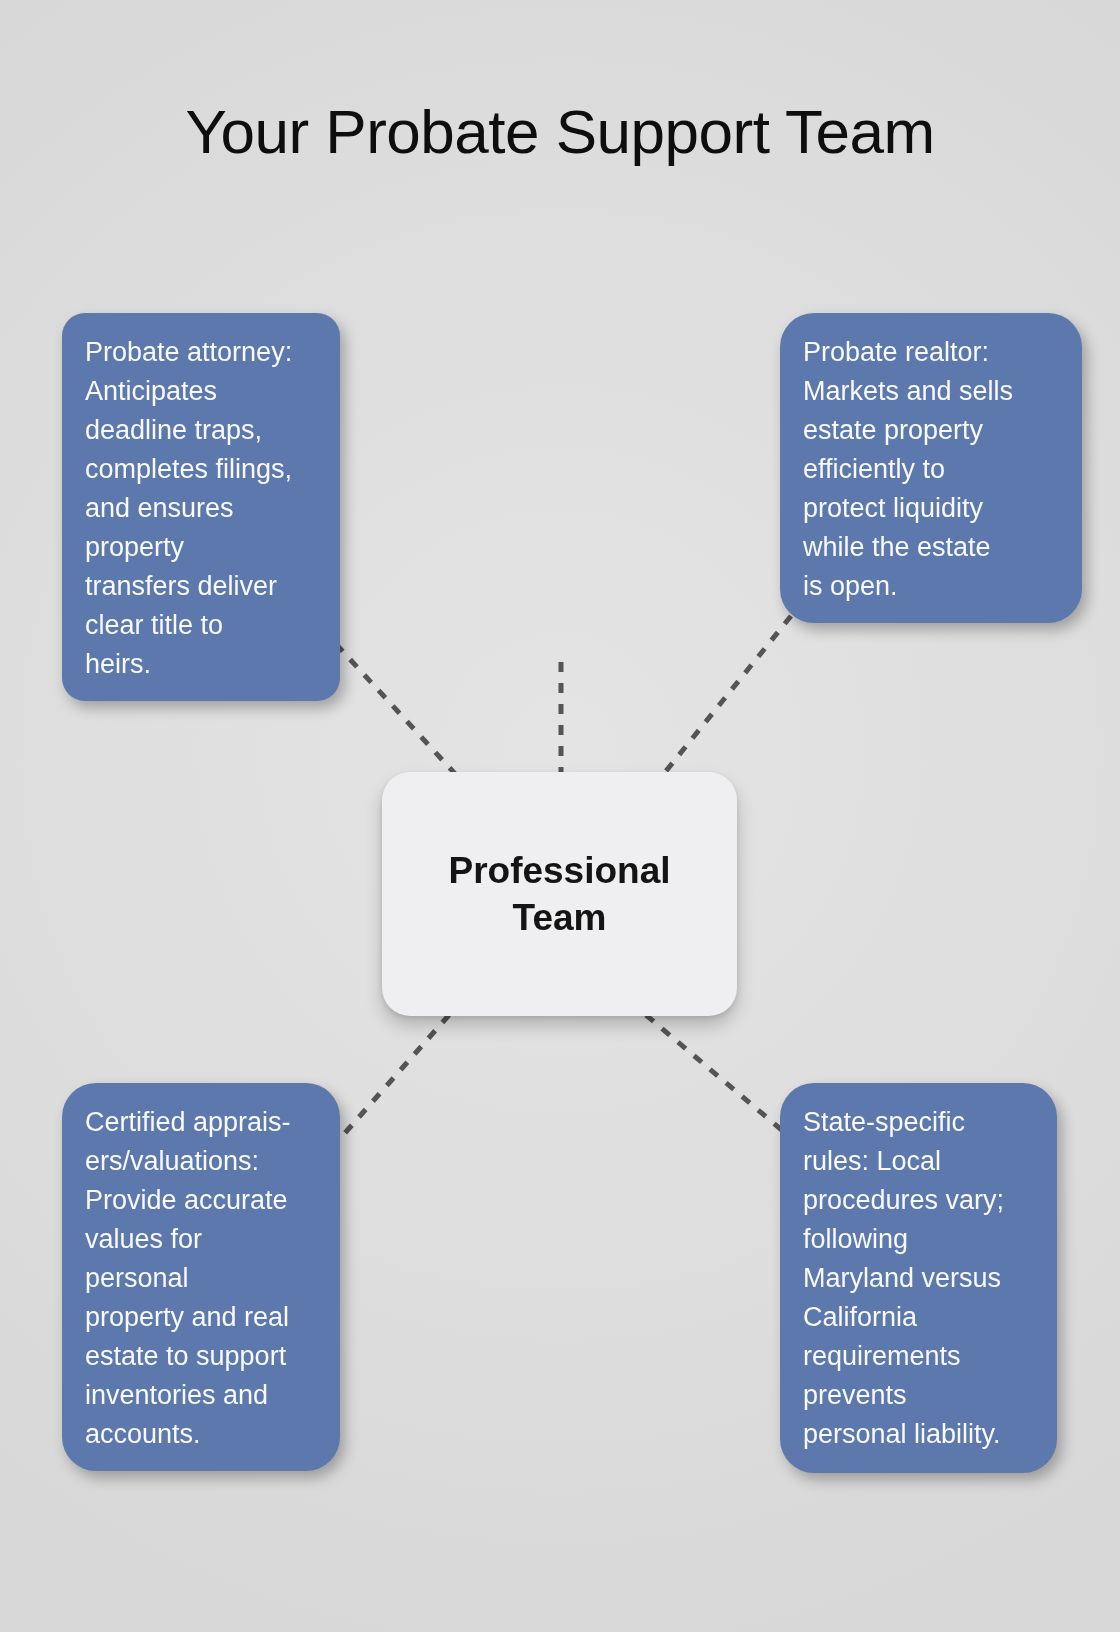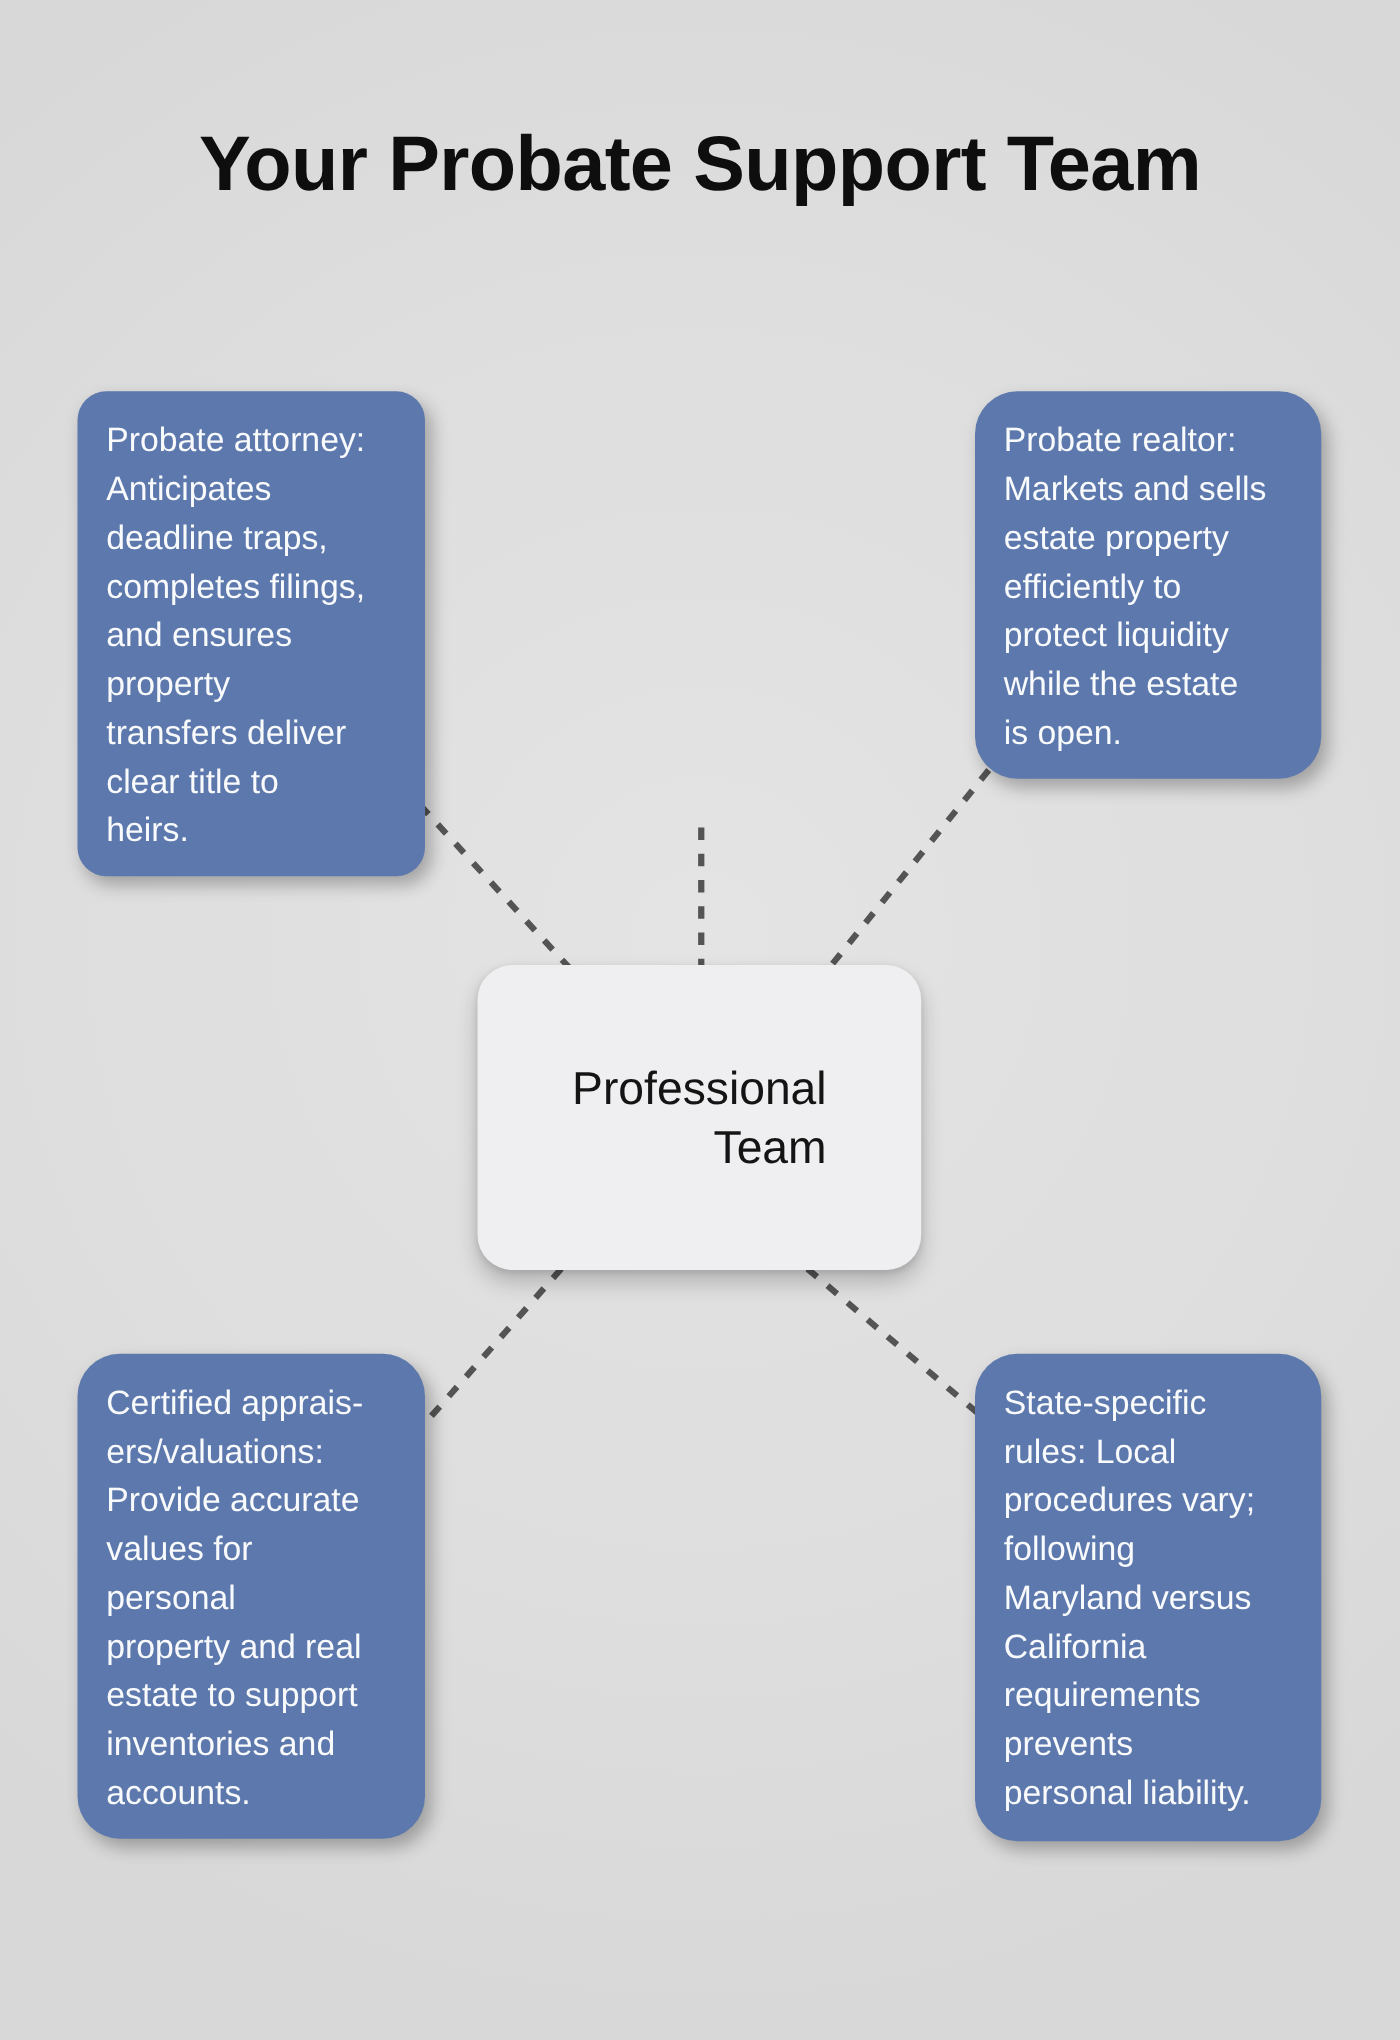--- a/index.html
+++ b/index.html
@@ -17,21 +17,21 @@
     background: radial-gradient(ellipse 900px 900px at 50% 46%, #e4e4e4 0%, #dedede 55%, #d8d8d8 100%);
   }
   .title {
     position: absolute;
     left: 0;
     top: 96px;
     width: 100%;
     margin: 0;
     text-align: center;
     font-size: 62px;
-    font-weight: bold;
+    font-weight: normal;
     letter-spacing: -0.5px;
     color: #0e0e0e;
   }
   .links {
     position: absolute;
     left: 0;
     top: 0;
     width: 1120px;
     height: 1632px;
   }
@@ -50,42 +50,42 @@
   .card-text {
     margin: 0;
     padding: 20px 23px;
     font-size: 27px;
     line-height: 39px;
     color: #f8fafc;
     white-space: pre-line;
   }
   .pos-a { left: 62px;  top: 313px;  width: 278px; height: 388px; border-radius: 23px; }
   .pos-b { left: 422px; top: 313px;  width: 278px; height: 349px; }
-  .pos-c { left: 780px; top: 313px;  width: 277px; height: 310px; }
+  .pos-c { left: 780px; top: 313px;  width: 302px; height: 310px; }
   .pos-d { left: 62px;  top: 1083px; width: 278px; height: 388px; }
   .pos-e { left: 780px; top: 1083px; width: 277px; height: 390px; }
   .center-card {
     position: absolute;
     left: 382px;
     top: 772px;
     width: 355px;
     height: 244px;
     box-sizing: border-box;
     background: #efeff1;
     border-radius: 28px;
     box-shadow: 0 10px 18px rgba(0, 0, 0, 0.20), 0 2px 5px rgba(0, 0, 0, 0.10);
     display: flex;
     align-items: center;
     justify-content: center;
   }
   .center-text {
     margin: 0;
-    text-align: right;
+    text-align: center;
     font-size: 37px;
-    font-weight: normal;
+    font-weight: bold;
     line-height: 47px;
     color: #141414;
     white-space: pre-line;
   }
 </style>
 </head>
 <body>
 
 <div class="stage">
 

